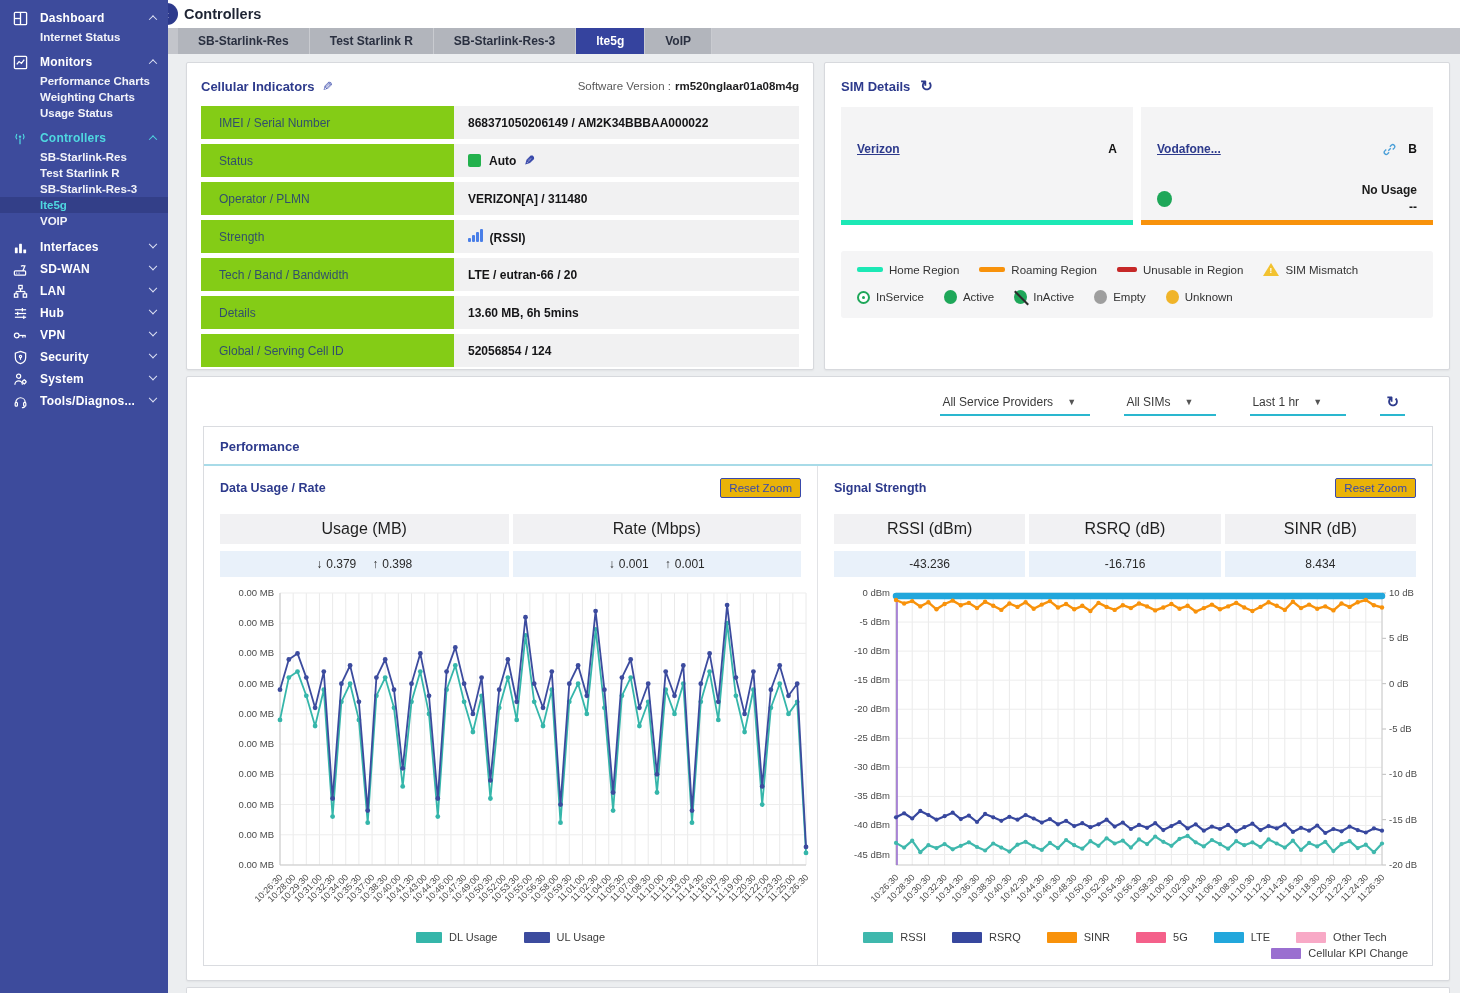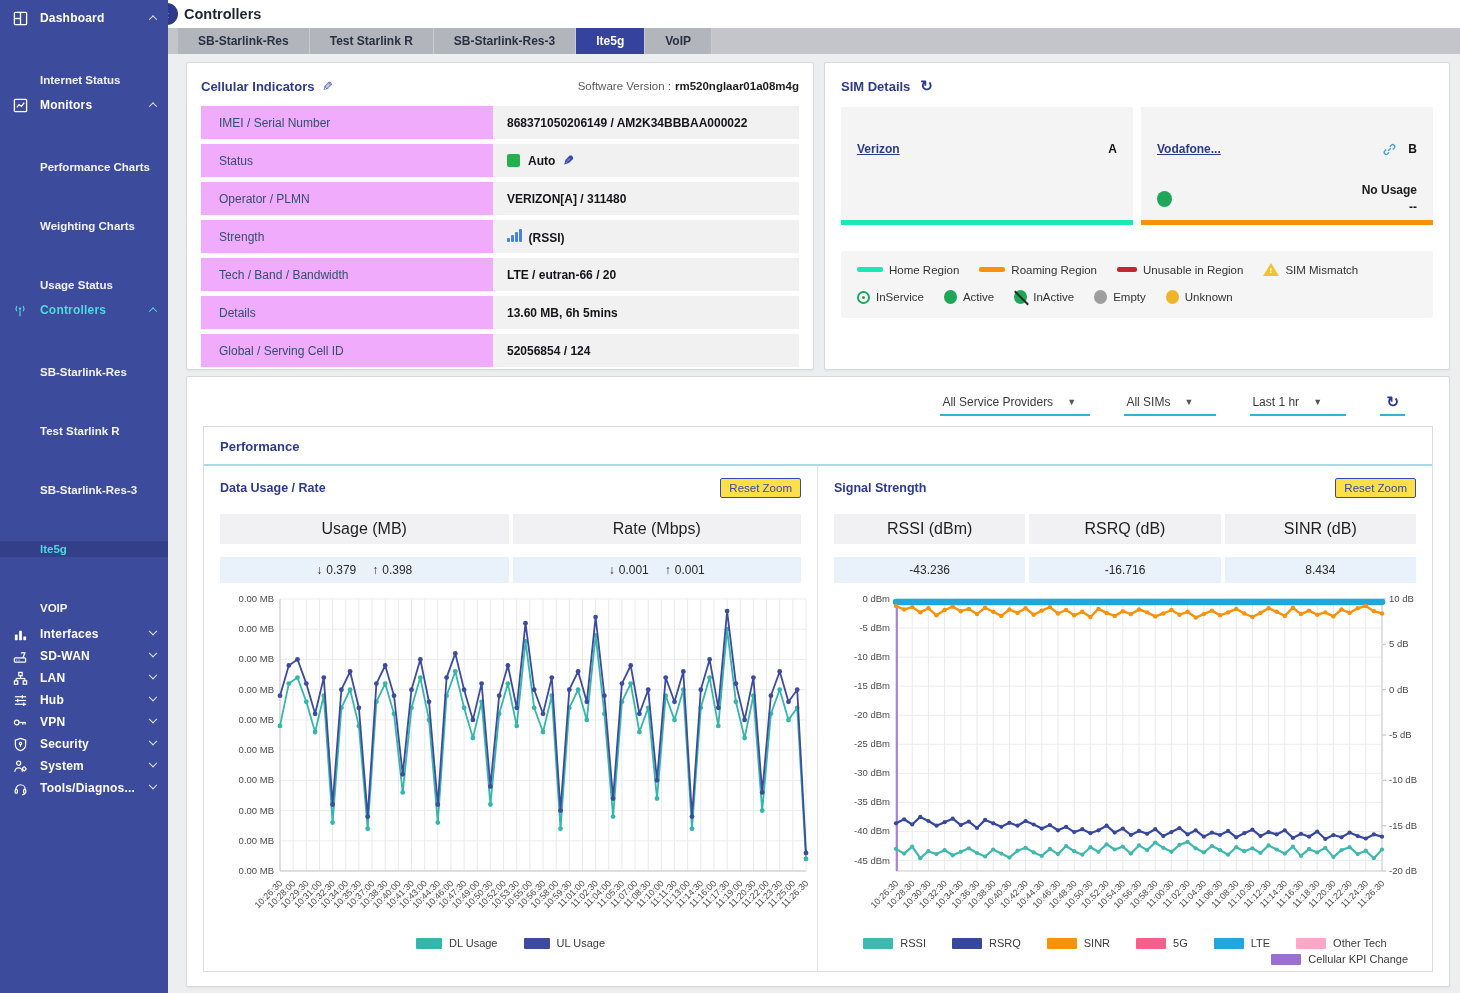--- a/index.html
+++ b/index.html
@@ -8,21 +8,21 @@
   
   .sidebar { position:absolute; left:0; top:0; width:168px; height:993px; background:#3d4b9c; color:#fff; padding-top:7px; z-index:5; }
   .nav-sec { display:flex; align-items:center; height:22px; padding-right:12px; cursor:pointer; }
   .nav-sec .nico { width:40px; display:flex; justify-content:center; flex:0 0 40px; }
   .nav-sec .nlabel { flex:1; font-size:12px; font-weight:bold; letter-spacing:.2px; }
   .nav-sec.teal .nlabel { color:#4fd8e0; }
   .chev { display:inline-block; width:6px; height:6px; border-right:1.8px solid #dfe3f4; border-bottom:1.8px solid #dfe3f4; margin-left:4px; }
   .chev.up { transform:rotate(-135deg) translate(-1px,-1px); }
   .chev.down { transform:rotate(45deg) translate(-2px,-2px); }
   .nav-sec.teal .chev { border-color:#4fd8e0; }
-  .nav-sub { height:16px; line-height:16px; padding-left:40px; font-size:11.5px; font-weight:bold; color:#f2f3f9; cursor:pointer; white-space:nowrap;margin-top:43px; }
+  .nav-sub { height:16px; line-height:16px; padding-left:40px; font-size:11.5px; font-weight:bold; color:#f2f3f9; cursor:pointer; white-space:nowrap; }
   .nav-sub.sel { background:#333f88; color:#4fd8e0; }
   .nico svg { display:block; }
 
   
   .main { position:absolute; left:168px; top:0; width:1292px; height:993px; }
   .topbar { position:relative; height:28px; background:#fff; display:flex; align-items:center; padding-left:16px; }
   .backbtn { position:absolute; left:-12px; top:3px; width:22px; height:22px; border-radius:50%; background:#2d3a8c; color:#fff; font-size:13px; font-weight:bold; display:flex; align-items:center; justify-content:center; cursor:pointer; box-shadow:0 0 0 2px #fff; }
   .page-title { font-size:14.5px; font-weight:bold; color:#1e2433; }
   .tabbar { height:26px; background:#c3c5cb; display:flex; padding-left:10px; }
   .tab { background:#b2b5bc; border-right:1px solid #c9cbd0; padding:0 20px; font-size:12px; font-weight:bold; color:#2a3040; display:flex; align-items:center; cursor:pointer; }
@@ -35,21 +35,21 @@
   .card-sim { flex:1; height:308px; padding:10px 16px; }
 
   .ci-head { display:flex; align-items:center; height:26px; }
   .sec-title { font-size:13px; font-weight:bold; color:#2d3a8c; }
   .pencil { color:#3949ab; font-size:13px; margin-left:8px; cursor:pointer; transform:scaleX(-1); display:inline-block; }
   .swv { margin-left:auto; font-size:11.5px; color:#5a5a5a; }
   .swv b { color:#1d1d1f; font-weight:bold; margin-left:4px; }
 
   table.ci { width:100%; border-collapse:separate; border-spacing:0 5px; margin-top:2px; }
   table.ci td { height:33px; font-size:12px; vertical-align:middle; }
-  td.ci-label { width:292px; background:#f0abfc; color:#32506b; padding-left:18px; font-weight:normal; }
+  td.ci-label { width:253px; background:#84cc16; color:#32506b; padding-left:18px; font-weight:normal; }
   td.ci-value { background:#f1f1f2; color:#151517; font-weight:bold; padding-left:14px; }
   .gsq { display:inline-block; width:13px; height:13px; background:#23b14d; border-radius:2px; vertical-align:-2px; margin-right:8px; }
   .bars { display:inline-flex; align-items:flex-end; gap:1.5px; margin-right:7px; }
   .bars i { display:block; width:2.5px; background:#4a7fe8; border-radius:1px; }
 
   .sim-cards { display:flex; gap:8px; margin-top:8px; }
   .sim-card { flex:1; background:#f4f4f5; position:relative; height:118px; padding:14px 16px 10px; }
   .sim-strip { position:absolute; left:0; right:0; bottom:0; height:5px; }
   .sim-top { display:flex; align-items:flex-start;margin-top:21px; }
   .sim-name { font-size:12px; font-weight:bold; color:#2d3a8c; text-decoration:underline; cursor:pointer; }
@@ -80,25 +80,25 @@
   .filter .arr { font-size:9px; color:#555; }
   .refresh { color:#2d3a8c; font-size:15px; border-bottom:2px solid #2ab7cf; padding:0 6px 3px; cursor:pointer; font-weight:bold; }
 
   .perf-box { border:1px solid #dadce0; margin-top:10px; }
   .perf-title { font-size:13px; font-weight:bold; color:#2d3a8c; padding:12px 16px 10px; border-bottom:2px solid #a8dbe8; }
   .charts { display:flex; }
   .chart-col { width:50%; padding:12px 16px 6px; }
   .chart-col.left { border-right:1px solid #e2e3e6; }
   .chart-head { display:flex; align-items:center; }
   .chart-title { font-size:12.5px; font-weight:bold; color:#2d3a8c; }
-  .resetzoom { margin-left:auto; border:1px solid #3949ab; color:#3949ab; background:#fde047; font-size:11.5px; padding:3px 8px; border-radius:2px; cursor:pointer; font-family:inherit; }
+  .resetzoom { margin-left:auto; border:1px solid #3949ab; color:#3949ab; background:#eab308; font-size:11.5px; padding:3px 8px; border-radius:2px; cursor:pointer; font-family:inherit; }
   .stats { display:flex; gap:4px; margin-top:16px; }
   .stat { flex:1; }
   .stat-h { background:#f1f1f3; text-align:center; font-size:16px; color:#1f1f1f; padding:6px 0; }
-  .stat-v { background:#e9f1fa; text-align:center; font-size:12px; color:#2a2a2a; padding:6px 4px; margin-top:13px; }
+  .stat-v { background:#e9f1fa; text-align:center; font-size:12px; color:#2a2a2a; padding:6px 4px; margin-top:7px; }
   .stat-v .aw { font-weight:bold; margin:0 4px 0 16px; }
   .stat-v .aw:first-child { margin-left:0; }
   .chart-wrap { margin-top:8px; }
   .chart-legend { display:flex; justify-content:center; align-items:center; gap:10px; font-size:11px; color:#3a3a3a; margin-top:2px; flex-wrap:wrap; }
   .sw { display:inline-block; width:30px; height:11px; border-radius:1px; }
   .sw.small { width:26px; }
   .leg-pair { display:flex; align-items:center; gap:7px; margin:0 8px; cursor:pointer; }
   .legend2 { display:flex; justify-content:flex-end; margin-top:4px; }
 
   .sliver { margin-top:6px; height:10px; background:#fff; border:1px solid #d7d9dd; border-bottom:none; border-radius:2px 2px 0 0; }

